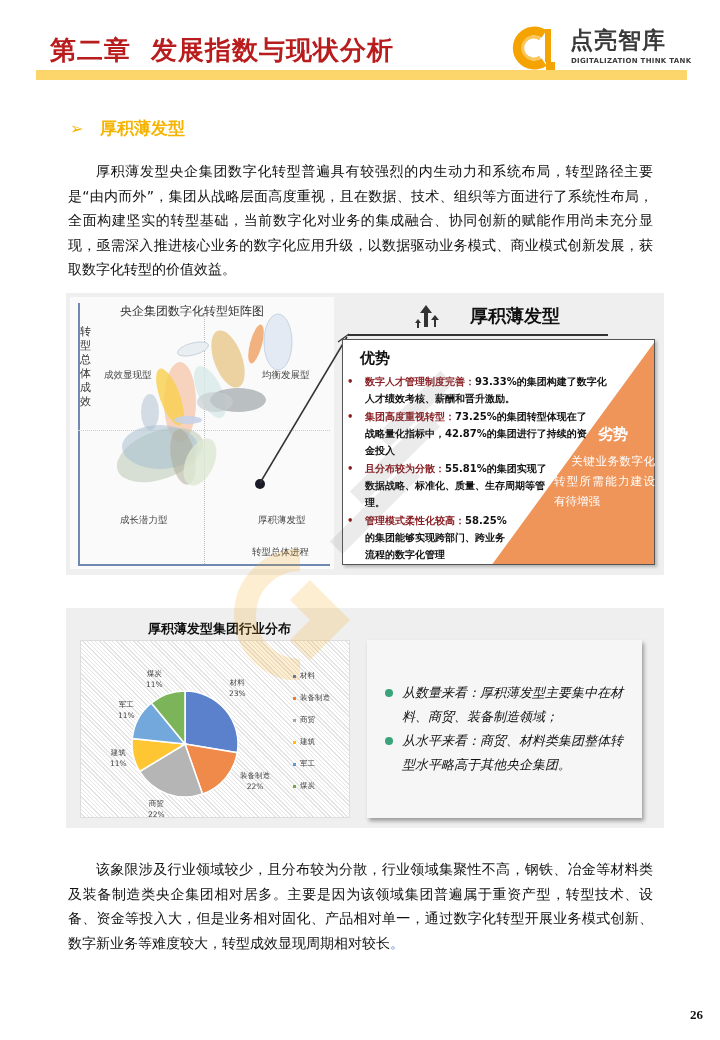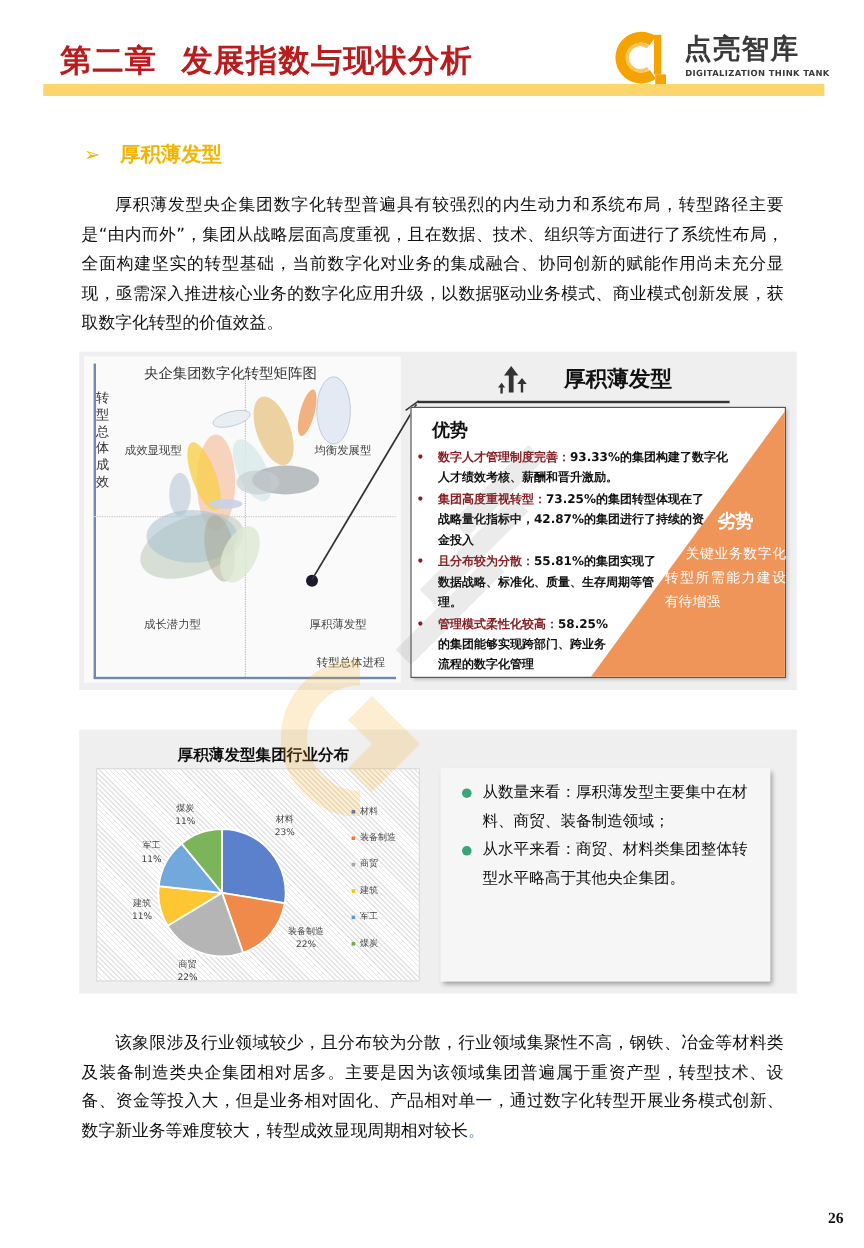--- a/index.html
+++ b/index.html
@@ -56,21 +56,21 @@
   .pie-title { position: absolute; left: 148px; top: 620px; font-size: 13px; font-weight: bold; color: #111; }
   .pie-area { position: absolute; left: 80px; top: 640px; width: 270px; height: 178px; border: 1px solid #ddd;
     background: repeating-linear-gradient(45deg, #ffffff 0px, #ffffff 2px, #e4e4e4 2px, #e4e4e4 3px); }
   .pie-svg { position: absolute; left: 130px; top: 689px; width: 110px; height: 110px; }
   .pie-label { position: absolute; font-size: 7.5px; color: #444; text-align: center; line-height: 11px; }
   .legend { position: absolute; left: 293px; top: 665px; }
   .legend-item { display: flex; align-items: center; font-size: 7.5px; color: #444; height: 22px; }
   .legend-dot { width: 3px; height: 3px; margin-right: 4px; }
 
   .note-box { position: absolute; left: 367px; top: 640px; width: 275px; height: 178px; background: #f6f6f6; box-shadow: 2px 3px 4px rgba(0,0,0,0.35); }
-  .note-list { position: absolute; left: 385px; top: 649px; width: 240px; }
+  .note-list { position: absolute; left: 385px; top: 681px; width: 240px; font-style: italic; }
   .note-item { position: relative; padding-left: 17px; font-size: 13px; line-height: 24px; color: #111; }
   .note-dot { position: absolute; left: 0; top: 8px; width: 8px; height: 8px; border-radius: 50%; background: #3aa37a; }
 
   .watermark { position: absolute; pointer-events: none; }
 
   .page-num { position: absolute; left: 690px; top: 1007px; font-family: "Liberation Serif", "DejaVu Serif", serif; font-size: 13px; font-weight: bold; color: #111; }
   .tail-dot { color: #3a6fc4; }
 </style>
 </head>
 <body>
@@ -100,21 +100,21 @@
   <div class="mx-axis-y"></div>
   <div class="mx-axis-x"></div>
   <div class="mx-div-v"></div>
   <div class="mx-div-h"></div>
   <div class="mx-title">央企集团数字化转型矩阵图</div>
   <div class="mx-ylabel">转型总体成效</div>
   <div class="mx-q" style="left:34px;top:72px;">成效显现型</div>
   <div class="mx-q" style="left:192px;top:72px;">均衡发展型</div>
   <div class="mx-q" style="left:50px;top:217px;">成长潜力型</div>
   <div class="mx-q" style="left:188px;top:217px;">厚积薄发型</div>
-  <div class="mx-q" style="left:194px;top:249px;">转型总体进程</div>
+  <div class="mx-q" style="left:182px;top:249px;">转型总体进程</div>
   <svg style="position:absolute;left:0;top:0;" width="264" height="272">
     <ellipse cx="208" cy="45" rx="14" ry="28" fill="#dfe8f3" stroke="#9fb3cc" stroke-width="0.6" opacity="0.85"></ellipse>
     <ellipse cx="186" cy="47" rx="6" ry="20" fill="#f0a060" opacity="0.8" transform="rotate(15 186 47)"></ellipse>
     <ellipse cx="158" cy="62" rx="14" ry="30" fill="#e6c07a" opacity="0.7" transform="rotate(-20 158 62)"></ellipse>
     <ellipse cx="123" cy="52" rx="16" ry="6" fill="#e8eef2" stroke="#a9b8c5" stroke-width="0.5" transform="rotate(-15 123 52)"></ellipse>
     <ellipse cx="110" cy="105" rx="16" ry="40" fill="#f6c6a8" opacity="0.75"></ellipse>
     <ellipse cx="140" cy="95" rx="12" ry="28" fill="#d8ebe8" opacity="0.8" transform="rotate(-25 140 95)"></ellipse>
     <ellipse cx="168" cy="103" rx="28" ry="12" fill="#9ea5aa" opacity="0.7"></ellipse>
     <ellipse cx="145" cy="105" rx="18" ry="10" fill="#c6ccd0" opacity="0.65"></ellipse>
     <ellipse cx="100" cy="100" rx="10" ry="30" fill="#f7d04c" opacity="0.8" transform="rotate(-20 100 100)"></ellipse>

